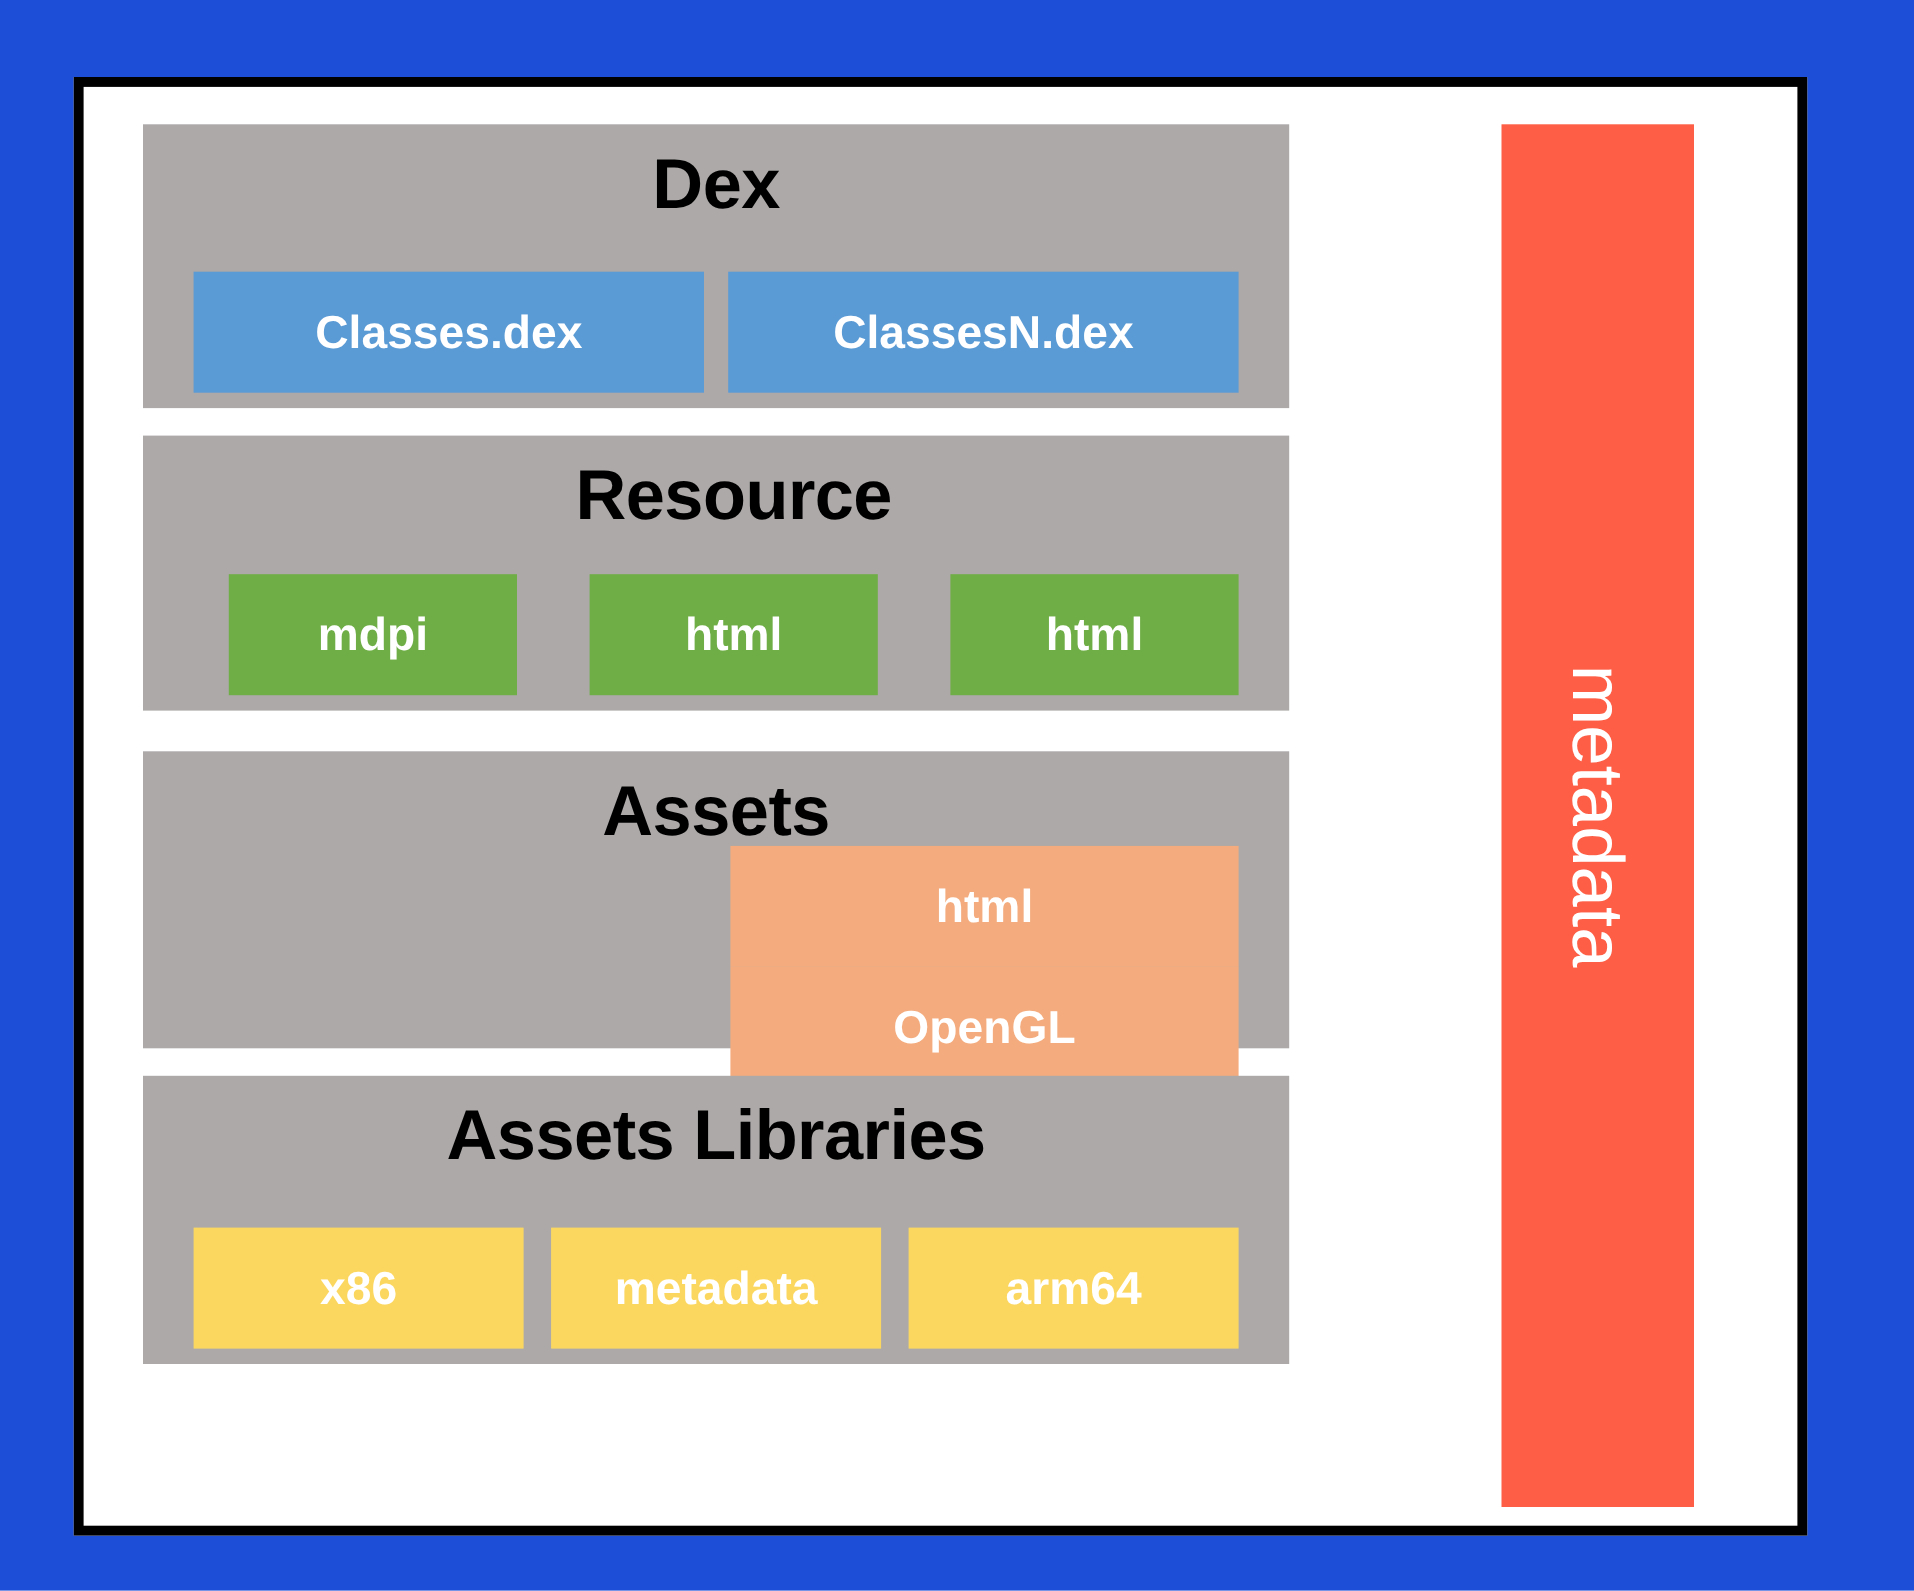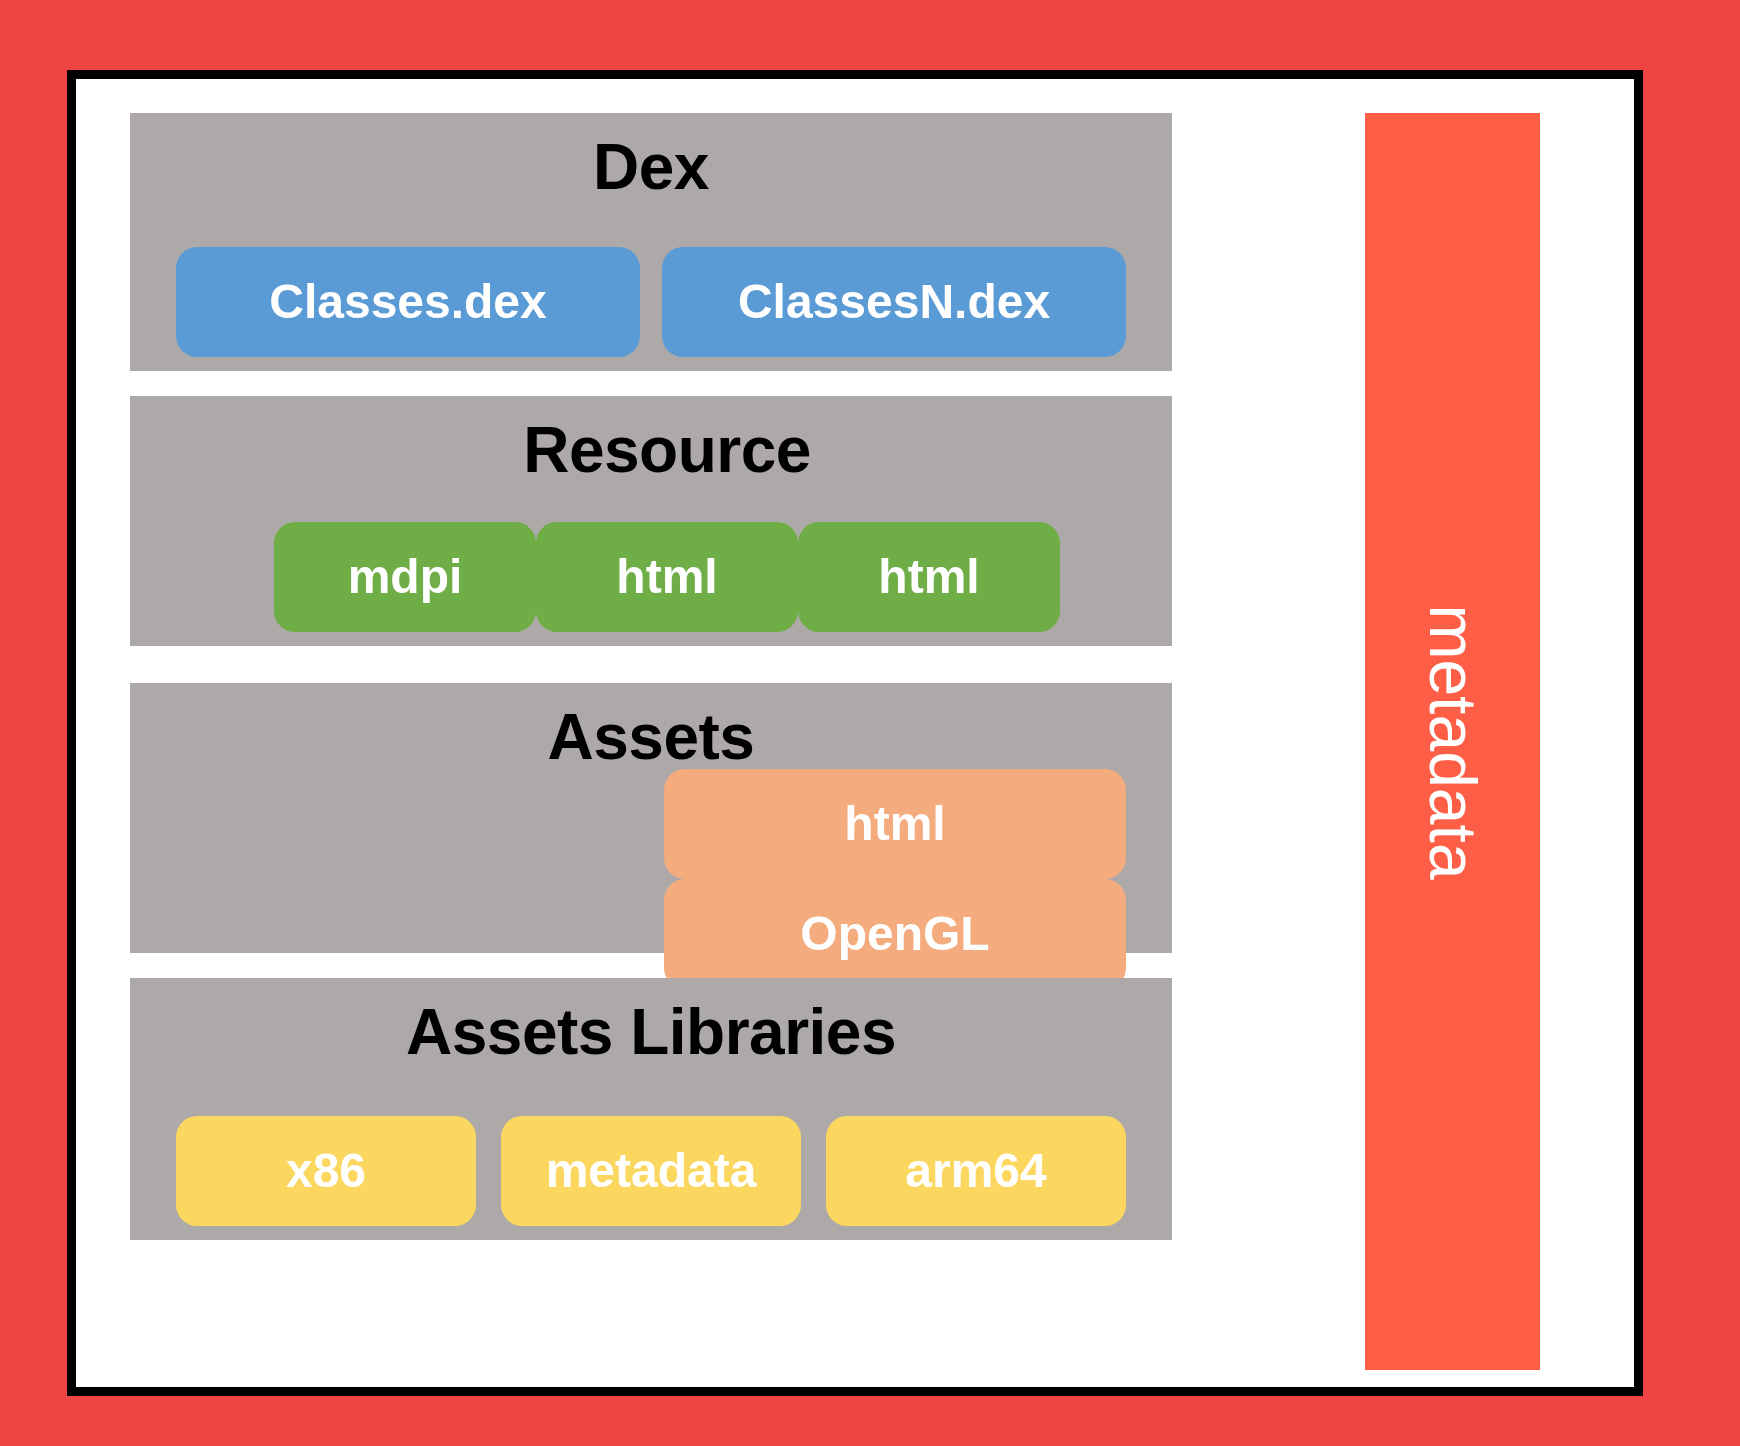--- a/index.html
+++ b/index.html
@@ -11,21 +11,21 @@
     width: 1740px;
     height: 1446px;
     font-family: "Liberation Sans", sans-serif;
     overflow: hidden;
   }
 
   #canvas {
     position: relative;
     width: 1740px;
     height: 1446px;
-    background: #ef4444;
+    background: #1d4ed8;
   }
 
   
   #outer-frame {
     position: absolute;
     left: 67px;
     top: 70px;
     width: 1576px;
     height: 1326px;
     border: 9px solid #000000;
@@ -73,35 +73,34 @@
     box-sizing: border-box;
   }
 
   .chip {
     height: 110px;
     display: flex;
     align-items: center;
     justify-content: center;
     color: #ffffff;
     font-weight: bold;
-    font-size: 48px;
+    font-size: 42px;
     line-height: 1;
     box-sizing: border-box;
     user-select: none;
-    border-radius: 21px;
   }
 
   
   #band-dex { height: 258px; }
   #band-dex .band-items { justify-content: space-between; }
   #band-dex .chip { background: #5B9BD5; width: 464px; }
 
   
   #band-resource { height: 250px; padding-left: 32px; }
-  #band-resource .band-items { justify-content: center; }
+  #band-resource .band-items { justify-content: space-between; }
   #band-resource .chip { background: #6FAE46; width: 262px; }
 
   
   #band-assets { height: 270px; margin-top: 12px; }
   #band-assets .band-items { justify-content: space-between; flex-direction: column; }
   #band-assets .chip { background: #F4AC7E; width: 462px; }
 
   
   #band-native { height: 262px; }
   #band-native .band-items { justify-content: space-between; }

